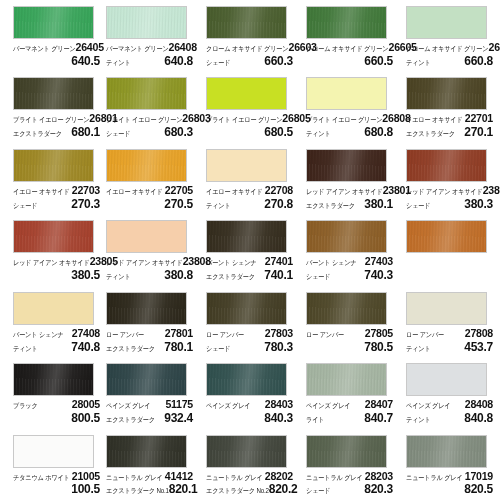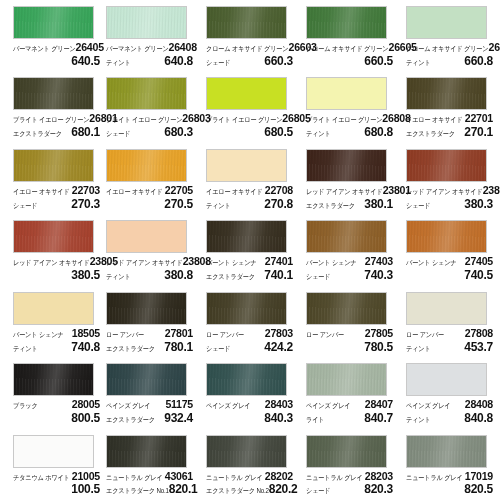--- a/index.html
+++ b/index.html
@@ -359,39 +359,29 @@
         <div class="lrow second">
           <span class="jp">シェード</span>
           <span class="code">740.3</span>
         </div>
       </div>
     </div>
     <div class="cell c5">
       <div class="swatch" style="background: rgb(191, 108, 38);">
         <div class="sheen"></div>
       </div>
-      <div class="labels">
-        <div class="lrow">
-          <span class="jp">バーント シェンナ</span>
-          <span class="code">27405</span>
-        </div>
-        <div class="lrow second">
-          <span class="jp"></span>
-          <span class="code">740.5</span>
-        </div>
-      </div>
     </div>
     <div class="cell c1">
       <div class="swatch flat" style="background: rgb(242, 223, 170);">
         <div class="sheen"></div>
       </div>
       <div class="labels">
         <div class="lrow">
           <span class="jp">バーント シェンナ</span>
-          <span class="code">18505</span>
+          <span class="code">27408</span>
         </div>
         <div class="lrow second">
           <span class="jp">ティント</span>
           <span class="code">740.8</span>
         </div>
       </div>
     </div>
     <div class="cell c2">
       <div class="swatch" style="background: rgb(42, 37, 24);">
         <div class="sheen"></div>
@@ -411,21 +401,21 @@
       <div class="swatch" style="background: rgb(65, 59, 34);">
         <div class="sheen"></div>
       </div>
       <div class="labels">
         <div class="lrow">
           <span class="jp">ロー アンバー</span>
           <span class="code">27803</span>
         </div>
         <div class="lrow second">
           <span class="jp">シェード</span>
-          <span class="code">424.2</span>
+          <span class="code">780.3</span>
         </div>
       </div>
     </div>
     <div class="cell c4">
       <div class="swatch" style="background: rgb(76, 69, 38);">
         <div class="sheen"></div>
       </div>
       <div class="labels">
         <div class="lrow">
           <span class="jp">ロー アンバー</span>
@@ -542,21 +532,21 @@
         </div>
       </div>
     </div>
     <div class="cell c2">
       <div class="swatch" style="background: rgb(46, 47, 37);">
         <div class="sheen"></div>
       </div>
       <div class="labels">
         <div class="lrow">
           <span class="jp">ニュートラル グレイ</span>
-          <span class="code">43061</span>
+          <span class="code">41412</span>
         </div>
         <div class="lrow second">
           <span class="jp">エクストラダーク No.1</span>
           <span class="code">820.1</span>
         </div>
       </div>
     </div>
     <div class="cell c3">
       <div class="swatch" style="background: rgb(63, 67, 57);">
         <div class="sheen"></div>

